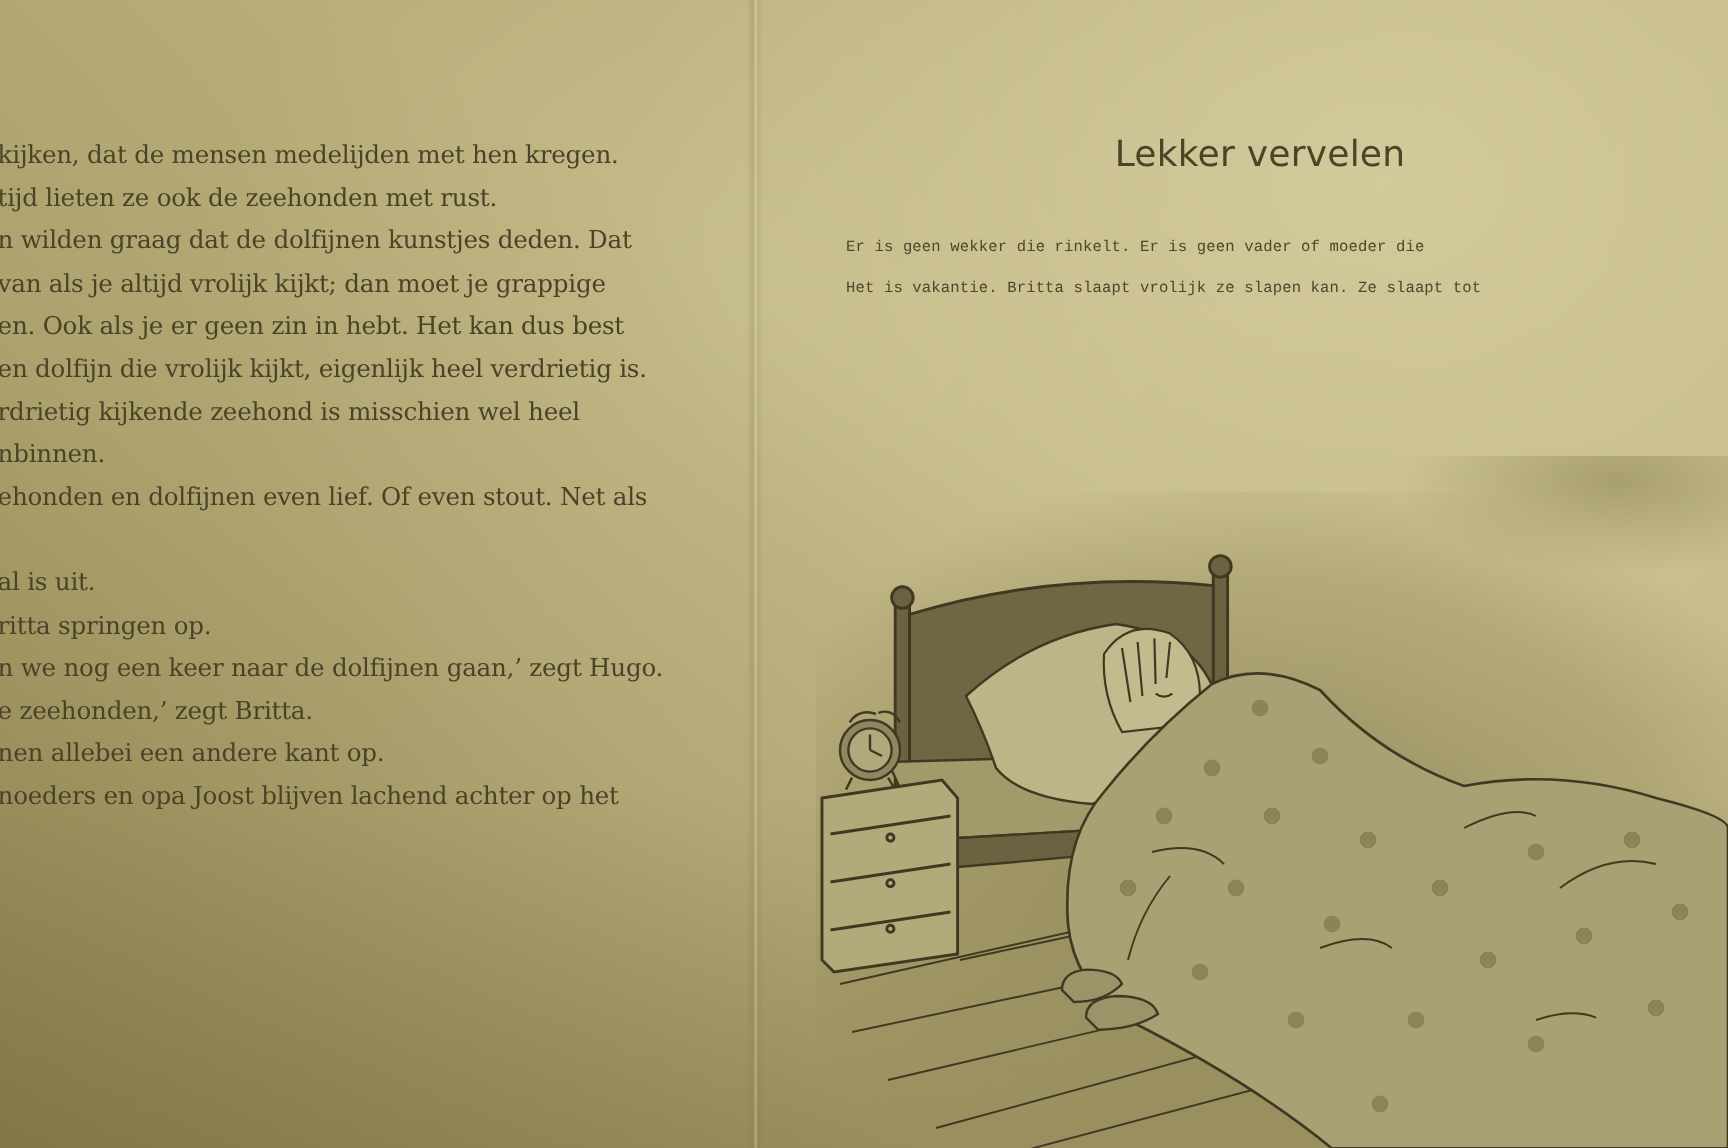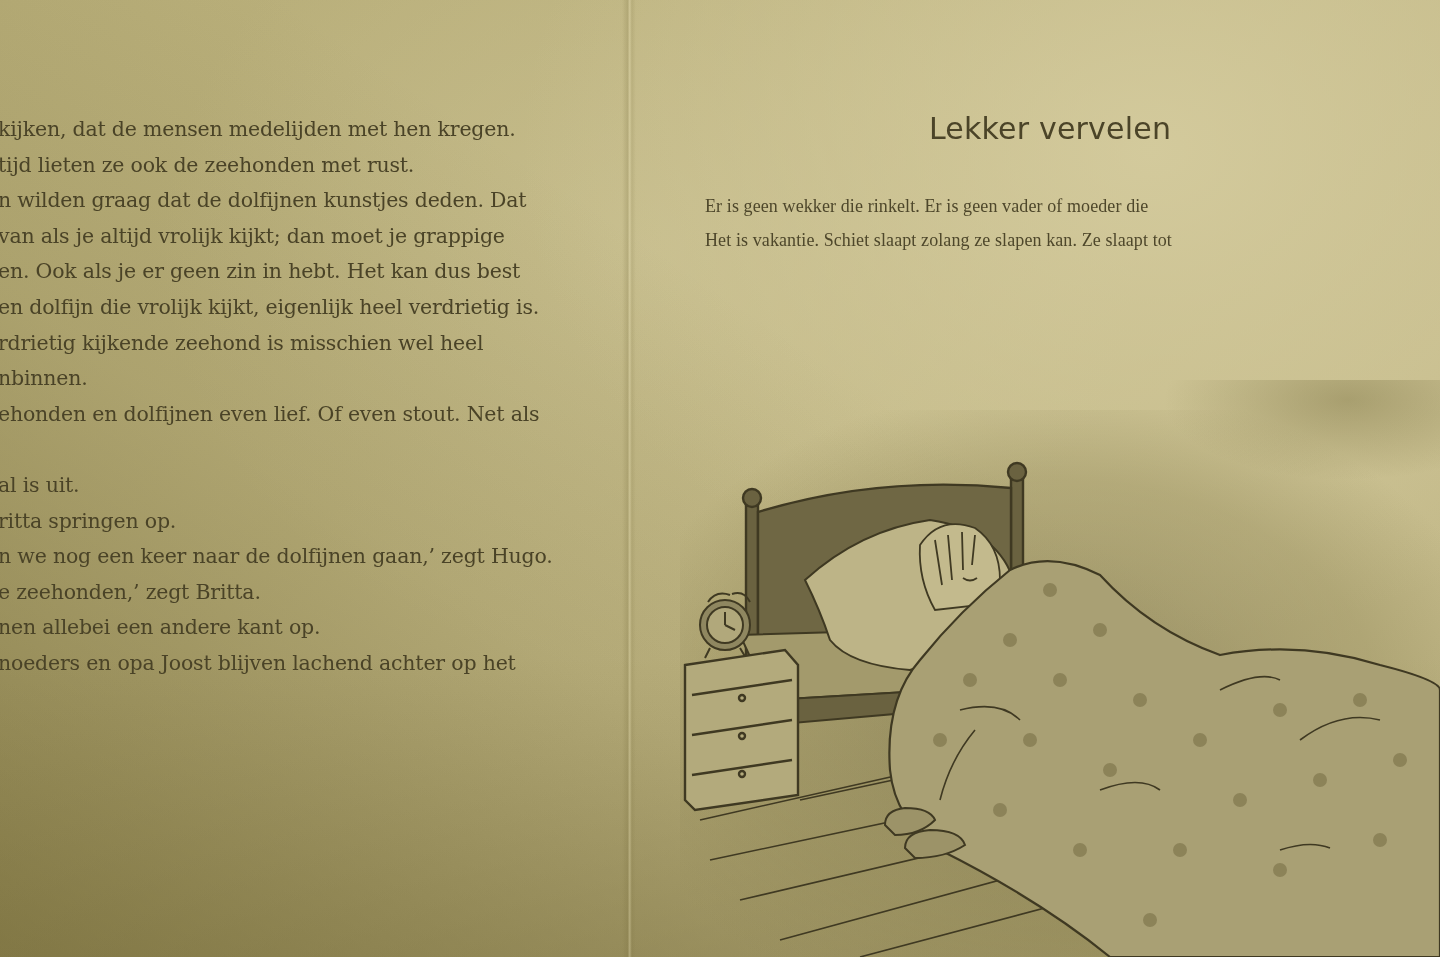--- a/index.html
+++ b/index.html
@@ -43,21 +43,21 @@
     .left-lines .line { height: 35.6px; line-height: 35.6px; }
     .left-lines .line.blank { height: 35.6px; }
 
     .title {
       position: absolute; top: 72px; left: 0; width: 836px; text-align: center;
       font-family: "DejaVu Sans", sans-serif; font-size: 30px; color: #4b4428;
       letter-spacing: 0.2px;
     }
     .right-lines { position: absolute; top: 150px; left: 73px; }
     .right-lines .line {
-      font-family: Liberation Serif, serif; font-size: 18px; color: #4e472b;
+      font-family: Liberation Mono, monospace; font-size: 13px; color: #4e472b;
       height: 34px; line-height: 34px; white-space: nowrap; letter-spacing: 0.1px;
     }
 
     .illustration { position: absolute; left: 680px; top: 380px; width: 760px; height: 577px; }
     .illustration svg { width: 100%; height: 100%; display: block; }
   </style>
 </head>
 <body>
 
 <div class="spread">
@@ -84,21 +84,21 @@
       <div class="line">noeders en opa Joost blijven lachend achter op het</div>
     </div>
   </div>
 
   <div class="spine"></div>
 
   <div class="page page-right">
     <div class="title">Lekker vervelen</div>
     <div class="right-lines">
       <div class="line">Er is geen wekker die rinkelt. Er is geen vader of moeder die</div>
-      <div class="line">Het is vakantie. Schiet slaapt zolang ze slapen kan. Ze slaapt tot</div>
+      <div class="line">Het is vakantie. Britta slaapt vrolijk ze slapen kan. Ze slaapt tot</div>
     </div>
   </div>
 
   <div class="illustration">
     <svg viewBox="0 0 760 577" xmlns="http://www.w3.org/2000/svg">
       <defs>
         <radialGradient id="wash" cx="50%" cy="55%" r="60%">
           <stop offset="0%" stop-color="#6e6640" stop-opacity="0.55"></stop>
           <stop offset="70%" stop-color="#8a8150" stop-opacity="0.35"></stop>
           <stop offset="100%" stop-color="#8a8150" stop-opacity="0"></stop>

